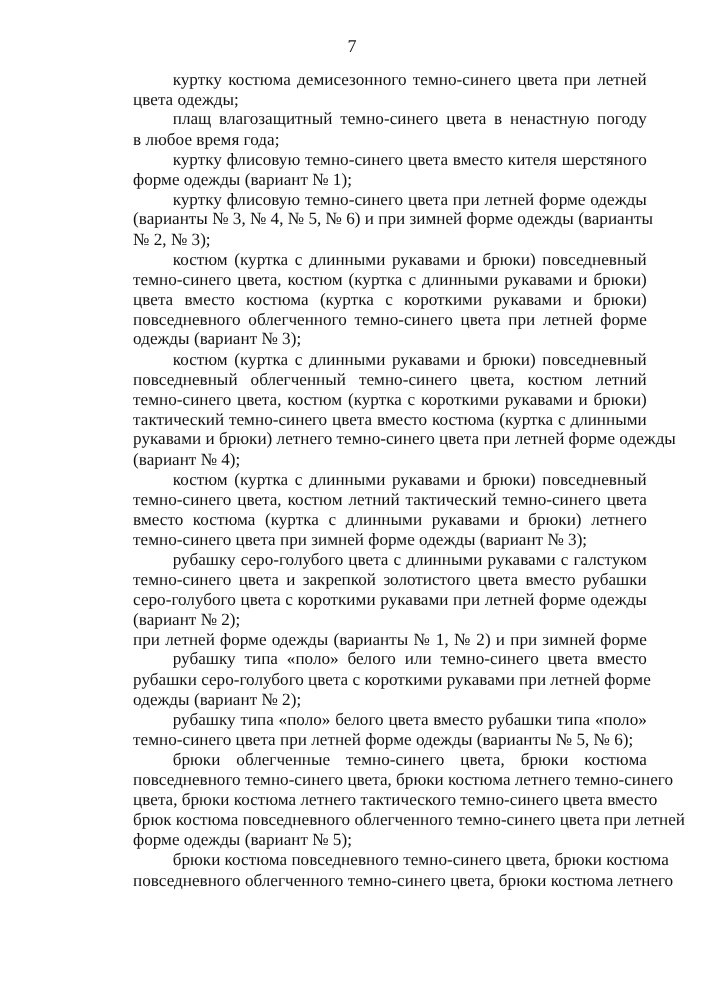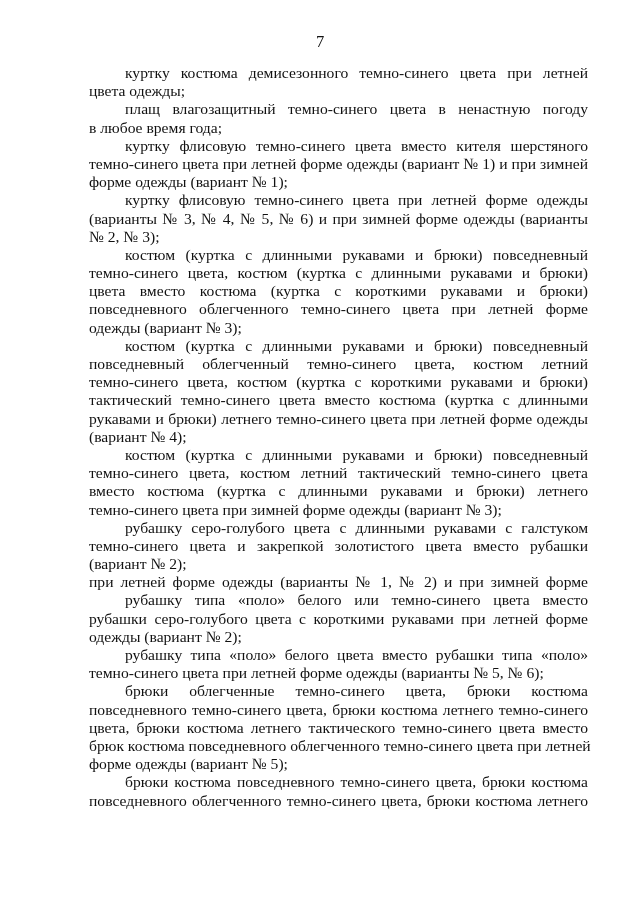--- a/index.html
+++ b/index.html
@@ -11,42 +11,41 @@
   .page-number {
     position: absolute; top: 33px; left: 0; width: 640px; text-align: center;
     font-size: 16.5px; line-height: 18px;
   }
   .body-text {
     position: absolute; left: 89px; top: 64px; width: 499px;
   }
   .para { margin: 0; }
   .line {
     display: block; font-size: 15.6px; line-height: 18.2px; height: 18.2px;
-    white-space: nowrap; text-align: justify; text-align-last: justify;
+    white-space: nowrap; text-align: justify; text-align-last: justify; margin-left: 32px;
   }
   .line.last { text-align-last: left; }
   .line.indent { padding-left: 36px; }
 </style>
 </head>
 <body>
 
 <div class="page">
   <div class="page-number">7</div>
   <div class="body-text" id="body-text">
       <div class="para">
         <span class="line indent">куртку костюма демисезонного темно-синего цвета при летней</span>
         <span class="line last">цвета одежды;</span>
       </div>
       <div class="para">
         <span class="line indent">плащ влагозащитный темно-синего цвета в ненастную погоду</span>
         <span class="line last">в любое время года;</span>
       </div>
       <div class="para">
         <span class="line indent">куртку флисовую темно-синего цвета вместо кителя шерстяного</span>
-        <span class="line">темно-синего цвета при летней форме одежды (вариант № 1) и при зимней</span>
         <span class="line last">форме одежды (вариант № 1);</span>
       </div>
       <div class="para">
         <span class="line indent">куртку флисовую темно-синего цвета при летней форме одежды</span>
         <span class="line">(варианты № 3, № 4, № 5, № 6) и при зимней форме одежды (варианты</span>
         <span class="line last">№  2, № 3);</span>
       </div>
       <div class="para">
         <span class="line indent">костюм (куртка с длинными рукавами и брюки) повседневный</span>
         <span class="line">темно-синего цвета, костюм (куртка с длинными рукавами и брюки)</span>
@@ -64,20 +63,21 @@
       </div>
       <div class="para">
         <span class="line indent">костюм (куртка с длинными рукавами и брюки) повседневный</span>
         <span class="line">темно-синего цвета, костюм летний тактический темно-синего цвета</span>
         <span class="line">вместо костюма (куртка с длинными рукавами и брюки) летнего</span>
         <span class="line last">темно-синего цвета при зимней форме одежды (вариант № 3);</span>
       </div>
       <div class="para">
         <span class="line indent">рубашку серо-голубого цвета с длинными рукавами с галстуком</span>
         <span class="line">темно-синего цвета и закрепкой золотистого цвета вместо рубашки</span>
+        <span class="line">серо-голубого цвета с короткими рукавами при летней форме одежды</span>
         <span class="line last">(вариант № 2);</span>
       </div>
       <div class="para">
         <span class="line">при летней форме одежды (варианты № 1, № 2) и при зимней форме</span>
       </div>
       <div class="para">
         <span class="line indent">рубашку типа «поло» белого или темно-синего цвета вместо</span>
         <span class="line">рубашки серо-голубого цвета с короткими рукавами при летней форме</span>
         <span class="line last">одежды (вариант № 2);</span>
       </div>

